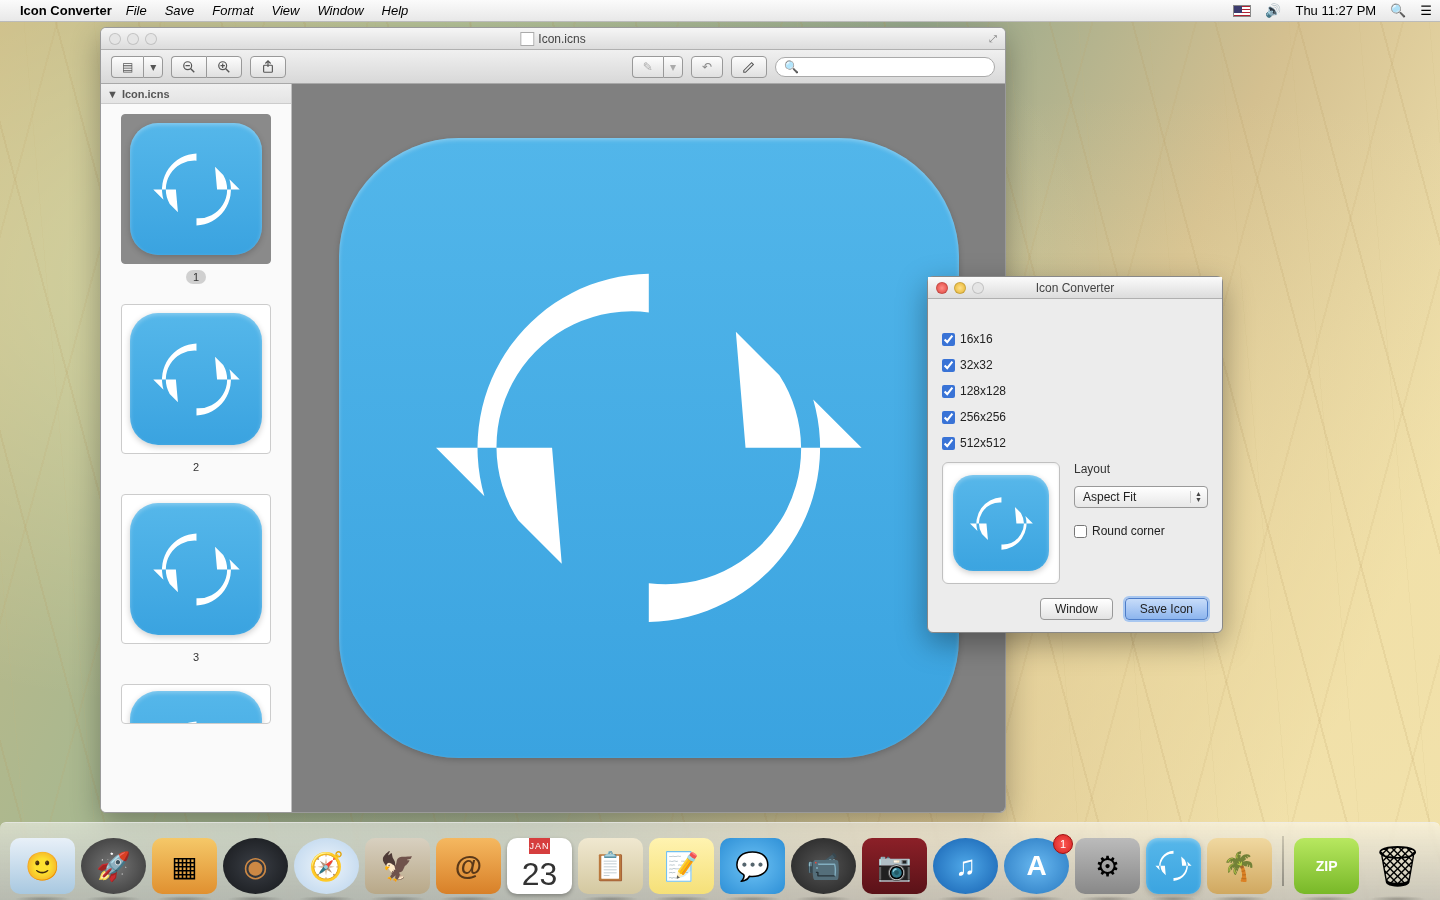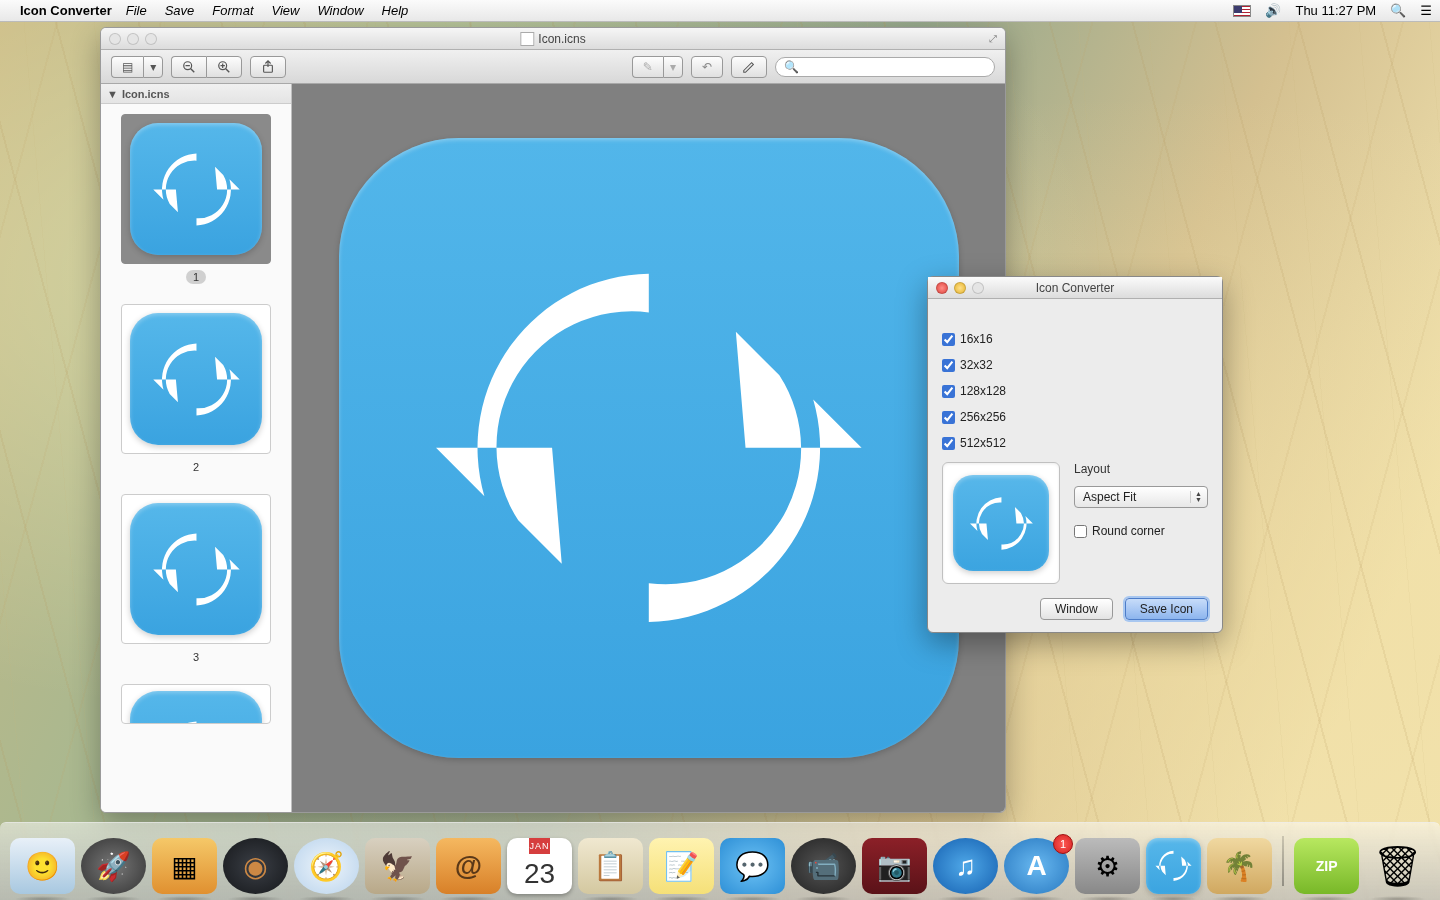--- a/index.html
+++ b/index.html
@@ -89,21 +89,21 @@
 .dock { height: 78px; min-width: 1200px; background: linear-gradient(rgba(255,255,255,0.35), rgba(200,200,200,0.55)); border-top: 1px solid rgba(255,255,255,0.6); border-radius: 6px 6px 0 0; display: flex; align-items: flex-end; padding: 4px 10px 6px; gap: 6px; backdrop-filter: blur(2px); position: relative; }
 .dock::before { content: ""; position: absolute; inset: 0; background: linear-gradient(rgba(250,250,250,0.25) 0%, rgba(180,180,180,0.45) 100%); border-radius: 6px 6px 0 0; z-index: -1; }
 .dock-icon { width: 66px; height: 56px; border-radius: 10px; display: flex; align-items: center; justify-content: center; font-size: 28px; position: relative; }
 .dock-sep { width: 2px; height: 50px; background: linear-gradient(rgba(0,0,0,0.15), rgba(0,0,0,0.3)); margin: 0 4px; align-self: center; }
 .dock-icon .reflect { position: absolute; bottom: -8px; left: 4px; right: 4px; height: 6px; background: radial-gradient(ellipse, rgba(0,0,0,0.25) 0%, transparent 70%); }
 .dock-icon.badge::after { content: "1"; position: absolute; top: -4px; right: -4px; width: 18px; height: 18px; background: radial-gradient(#ff5b56, #d42020); border-radius: 50%; color: #fff; font-size: 11px; display: flex; align-items: center; justify-content: center; border: 1px solid #a01010; }
 
 
 .cal-ic { background: #fff; border-radius: 10px; display: flex; flex-direction: column; overflow: hidden; box-shadow: 0 2px 4px rgba(0,0,0,0.3); }
 .cal-ic .top { background: #d63e3e; color: #fff; font-size: 9px; text-align: center; height: 16px; line-height: 16px; letter-spacing: 1px; }
-.cal-ic .day { flex: 1; display: flex; align-items: center; justify-content: center; font-size: 28px; color: #333; font-weight: 300; }
+.cal-ic .day { flex: 1; display: flex; align-items: center; justify-content: center; font-size: 32px; color: #333; font-weight: 300; }
 
 
 .sync-icon { border-radius: 22%; background: linear-gradient(#57b7ea, #3ba4e0); display: flex; align-items: center; justify-content: center; box-shadow: inset 0 2px 4px rgba(255,255,255,0.3), 0 2px 6px rgba(0,0,0,0.2); }
 .sync-icon svg { width: 78%; height: 78%; }
 
 .sync-large { width: 620px; height: 620px; border-radius: 120px; background: linear-gradient(#52b6ea, #3aa3e0); }
 .sync-thumb { width: 132px; height: 132px; border-radius: 28px; background: linear-gradient(#55b7ea, #3aa3e0); }
 .sync-preview { width: 96px; height: 96px; border-radius: 20px; }
 
 </style>

